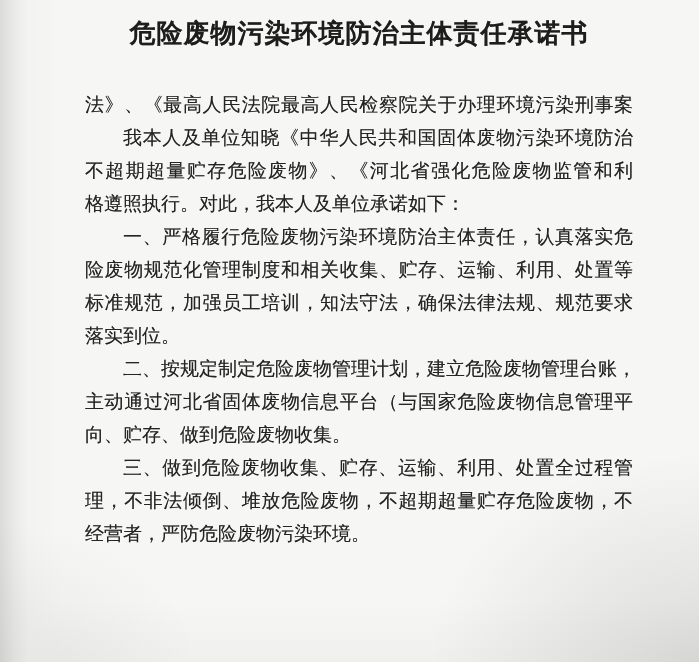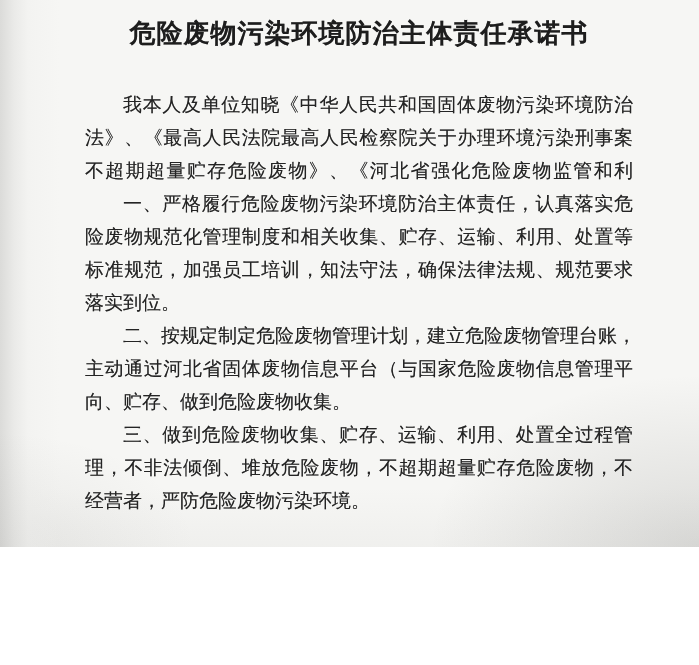--- a/index.html
+++ b/index.html
@@ -12,21 +12,21 @@
   }
   body {
     width: 699px;
     height: 665px;
     overflow: hidden;
     font-family: "Liberation Serif", "DejaVu Serif", serif;
   }
   .page {
     position: relative;
     width: 699px;
-    height: 547px;
+    height: 662px;
     background-color: var(--paper);
     background-image:
       radial-gradient(55% 45% at 100% 100%, rgba(80,80,76,0.16), rgba(80,80,76,0) 70%),
       radial-gradient(40% 30% at 0% 100%, rgba(80,80,76,0.08), rgba(80,80,76,0) 70%),
       linear-gradient(90deg, #dbdbd9 0px, #eaeae8 14px, #f3f3f1 28px, rgba(247,247,245,0) 60px),
       linear-gradient(0deg, rgba(120,120,116,0.05), rgba(120,120,116,0) 60px);
     color: var(--ink);
     overflow: hidden;
   }
   .content {
@@ -66,23 +66,24 @@
     text-align-last: left;
   }
 </style>
 </head>
 <body>
 
 <div class="page">
   <div class="content">
     <h1 class="title">危险废物污染环境防治主体责任承诺书</h1>
     <div class="body">
+        <div class="line">法》、《最高人民法院最高人民检察院关于办理环境污染刑事案</div>
         <div class="line para-first">我本人及单位知晓《中华人民共和国固体废物污染环境防治</div>
-        <div class="line">法》、《最高人民法院最高人民检察院关于办理环境污染刑事案</div>
         <div class="line">不超期超量贮存危险废物》、《河北省强化危险废物监管和利</div>
+        <div class="line para-last">格遵照执行。对此，我本人及单位承诺如下：</div>
         <div class="line para-first">一、严格履行危险废物污染环境防治主体责任，认真落实危</div>
         <div class="line">险废物规范化管理制度和相关收集、贮存、运输、利用、处置等</div>
         <div class="line">标准规范，加强员工培训，知法守法，确保法律法规、规范要求</div>
         <div class="line para-last">落实到位。</div>
         <div class="line para-first">二、按规定制定危险废物管理计划，建立危险废物管理台账，</div>
         <div class="line">主动通过河北省固体废物信息平台（与国家危险废物信息管理平</div>
         <div class="line para-last">向、贮存、做到危险废物收集。</div>
         <div class="line para-first">三、做到危险废物收集、贮存、运输、利用、处置全过程管</div>
         <div class="line">理，不非法倾倒、堆放危险废物，不超期超量贮存危险废物，不</div>
         <div class="line para-last">经营者，严防危险废物污染环境。</div>

